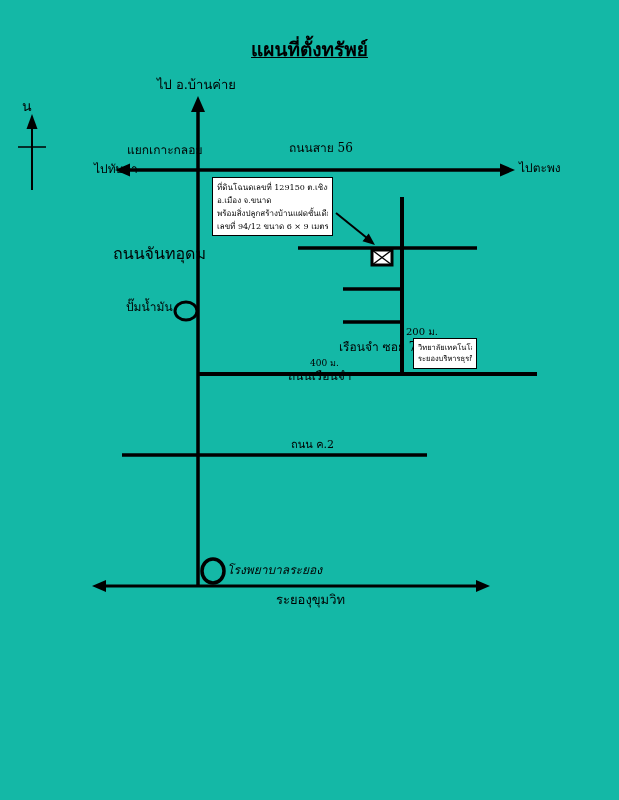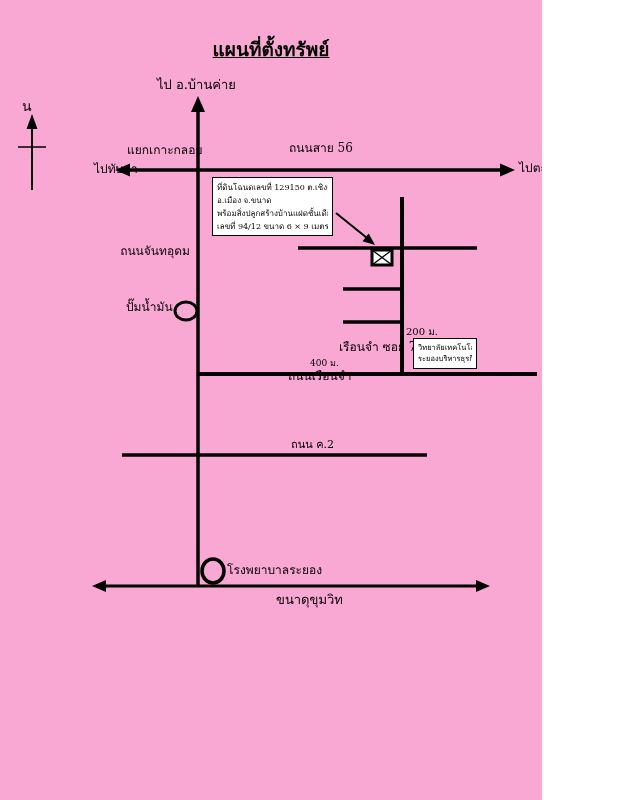--- a/index.html
+++ b/index.html
@@ -1,46 +1,46 @@
 <!DOCTYPE html>
 <html><head>
 <meta charset="utf-8">
 <style>
   html,body{margin:0;padding:0;background:#ffffff;}
   .page{
     position:relative;
-    width:542px;height:800px;
-    background:#f9a8d4;
+    width:619px;height:800px;
+    background:#14b8a6;
     font-family:"DejaVu Serif", serif;
     color:#000;
     overflow:hidden;
   }
   .map-svg{position:absolute;left:0;top:0;}
   .lbl{position:absolute;white-space:nowrap;color:#000;}
   .title{
     position:absolute;left:0;top:34px;width:100%;
     margin:0;text-align:center;
     font-size:19px;font-weight:bold;
     text-decoration:underline;
     font-family:"DejaVu Serif", serif;
   }
   .lbl-to-ban-khai{left:157px;top:74px;font-size:13px;}
   .lbl-north{left:22px;top:95px;font-size:14px;}
   .lbl-ko-kloi{left:127px;top:140px;font-size:12px;}
   .lbl-road36{left:289px;top:138px;font-size:12px;}
   .lbl-thap-ma{left:56px;top:159px;font-size:12px;margin-left:38px;}
   .lbl-taphong{left:519px;top:158px;font-size:12px;text-align:right;}
-  .lbl-chanthudom{left:113px;top:241px;width:84px;text-align:center;font-size:12px;}
+  .lbl-chanthudom{left:113px;top:241px;width:84px;text-align:center;font-size:16px;}
   .lbl-gas{left:126px;top:297px;font-size:12px;}
   .lbl-200m{left:406px;top:299px;font-size:10px;margin-top:25px;}
   .lbl-prison-soi7{left:339px;top:337px;font-size:12px;}
   .lbl-400m{left:310px;top:356px;font-size:9px;}
   .lbl-ruenjam{left:288px;top:366px;font-size:12px;}
   .lbl-k2{left:291px;top:435px;font-size:11px;}
-  .lbl-hospital{left:227px;top:560px;font-size:12px;}
+  .lbl-hospital{left:227px;top:560px;font-size:12px;font-style:italic;}
   .lbl-sukhumvit{left:276px;top:589px;font-size:13px;}
   .info-box{
     position:absolute;left:212px;top:177px;width:121px;height:59px;
     border:1px solid #000;background:#fff;
     padding:3px 4px;box-sizing:border-box;
     font-size:8px;line-height:13px;
   }
   .info-box .line{white-space:nowrap;overflow:hidden;}
   .college-box{
     position:absolute;left:413px;top:338px;width:64px;height:31px;
@@ -118,15 +118,15 @@
   <div class="lbl lbl-400m">400 ม.</div>
   <div class="lbl lbl-ruenjam">ถนนเรือนจำ</div>
 
   <div class="college-box">
     <div class="line">วิทยาลัยเทคโนโลยี</div>
     <div class="line">ระยองบริหารธุรกิจ</div>
   </div>
 
   <div class="lbl lbl-k2">ถนน ค.2</div>
   <div class="lbl lbl-hospital">โรงพยาบาลระยอง</div>
-  <div class="lbl lbl-sukhumvit">ขนาดุขุมวิท</div>
+  <div class="lbl lbl-sukhumvit">ระยองุขุมวิท</div>
 
 </div>
 
 </body></html>

